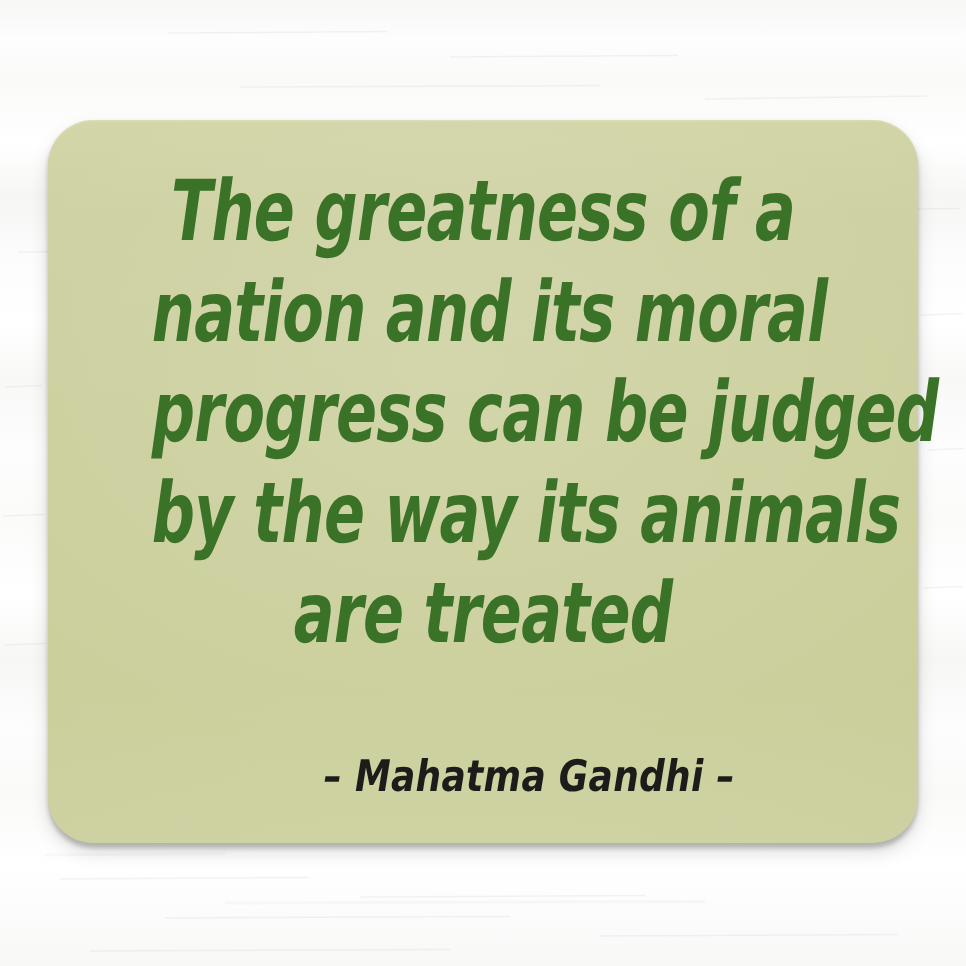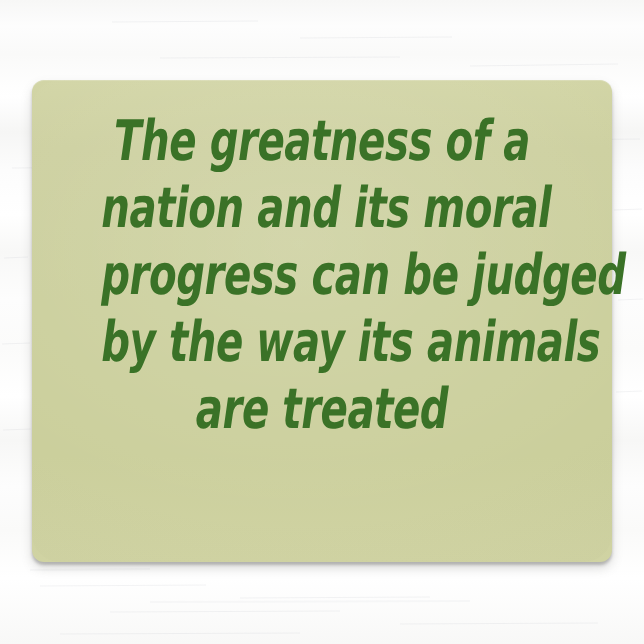--- a/index.html
+++ b/index.html
@@ -57,21 +57,21 @@
     opacity: 0.5;
   }
 
   
   #mousepad {
     position: absolute;
     left: 32px;
     top: 80px;
     width: 580px;
     height: 482px;
-    border-radius: 12px;
+    border-radius: 30px;
     background-color: #ccd09e;
     background-image:
       
       linear-gradient(to bottom,
         #d2d5a6 0%, #cdd0a0 14%, #cbcf9c 46%,
         #cbcf9c 78%, #d0d3a3 100%),
       
       repeating-linear-gradient(to bottom,
         rgba(255,255,255,0.10) 0px,
         rgba(255,255,255,0.10) 1px,
@@ -200,16 +200,19 @@
   <div id="mousepad">
 
     <div id="quote-block">
       <span class="quote-line">The greatness of a</span>
       <span class="quote-line">nation and its moral</span>
       <span class="quote-line">progress can be judged</span>
       <span class="quote-line">by the way its animals</span>
       <span class="quote-line">are treated</span>
     </div>
 
+    <div id="attribution">
+      <span id="attribution-text">– Mahatma Gandhi –</span>
+    </div>
 
   </div>
 
 </div>
 
 </body></html>

